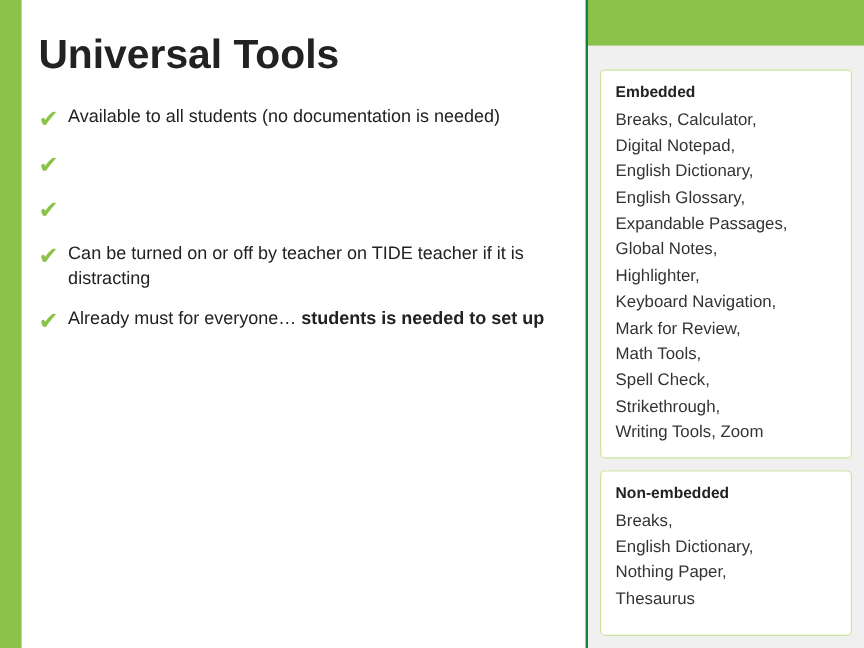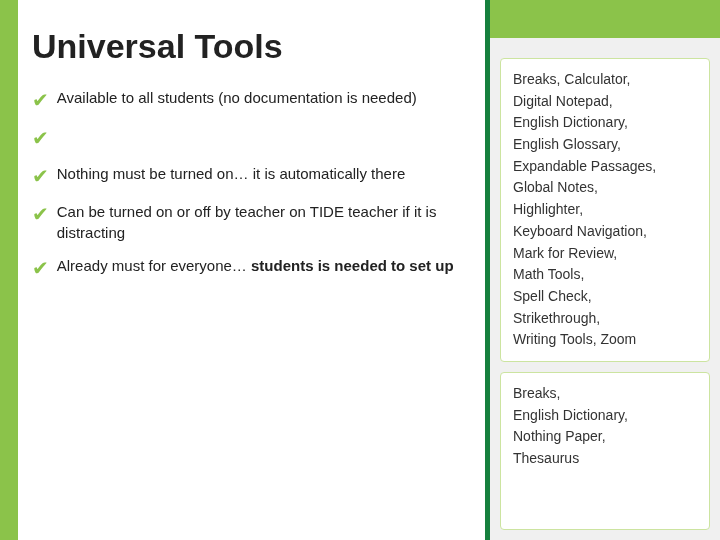--- a/index.html
+++ b/index.html
@@ -90,21 +90,21 @@
 
     .info-card-body {
       font-size: 14px;
       color: #333;
       line-height: 1.55;
     }
   </style>
 </head>
 <body>
 
-<div style="position:relative; width:490px; height:540px; background:#fff; border-right:5px solid #15803d;">
+<div style="position:relative; width:490px; height:540px; background:#fff; border-right:2px solid #15803d;">
   <div class="left-accent-bar"></div>
 
   <div style="position:absolute; top:0; right:0; width:0; height:0;"></div>
 
   <div style="margin-left:22px; padding-top:28px;">
     <div class="title-block">
       <h1>Universal Tools</h1>
     </div>
 
     <div class="content">
@@ -113,21 +113,20 @@
         <span class="bullet-icon">✔</span>
         <span class="bullet-text">Available to all students (no documentation is needed)</span>
       </div>
 
       <div class="bullet-item">
         <span class="bullet-icon">✔</span>
       </div>
 
       <div class="bullet-item">
         <span class="bullet-icon">✔</span>
-        <span class="bullet-text">Nothing must be turned on… it is automatically there</span>
       </div>
 
       <div class="bullet-item">
         <span class="bullet-icon">✔</span>
         <span class="bullet-text">Can be turned on or off by teacher on TIDE teacher if it is distracting</span>
       </div>
 
       <div class="bullet-item">
         <span class="bullet-icon">✔</span>
         <span class="bullet-text">
@@ -137,35 +136,37 @@
 
     </div>
   </div>
 </div>
 
 <div class="right-panel">
 
   <div style="position:absolute; top:0; left:490px; width:230px; height:38px; background:#8bc34a;"></div>
 
   <div class="info-card" style="margin-top:48px;">
+    <div class="info-card-title">Embedded</div>
     <div class="info-card-body" style="white-space:pre-line;">Breaks, Calculator,
 Digital Notepad,
 English Dictionary,
 English Glossary,
 Expandable Passages,
 Global Notes,
 Highlighter,
 Keyboard Navigation,
 Mark for Review,
 Math Tools,
 Spell Check,
 Strikethrough,
 Writing Tools, Zoom</div>
   </div>
 
   <div class="info-card">
+    <div class="info-card-title">Non-embedded</div>
     <div class="info-card-body" style="white-space:pre-line;">Breaks,
 English Dictionary,
 Nothing Paper,
 Thesaurus</div>
   </div>
 
 </div>
 
 </body></html>

